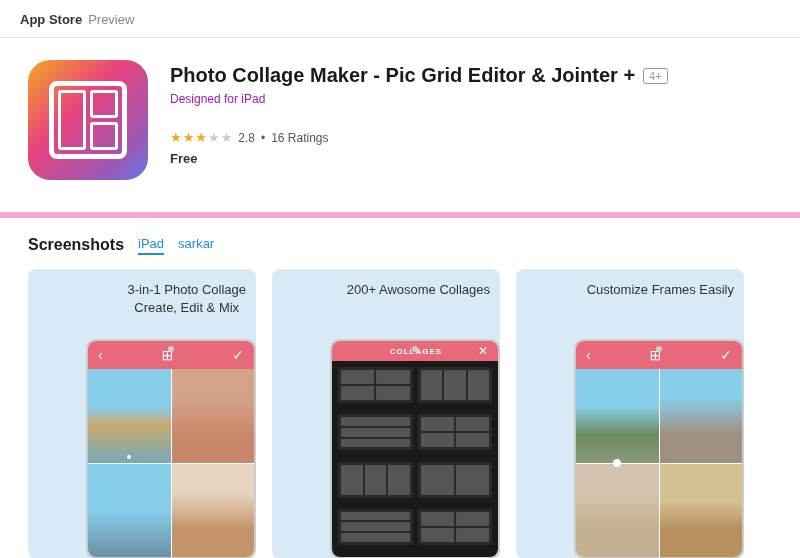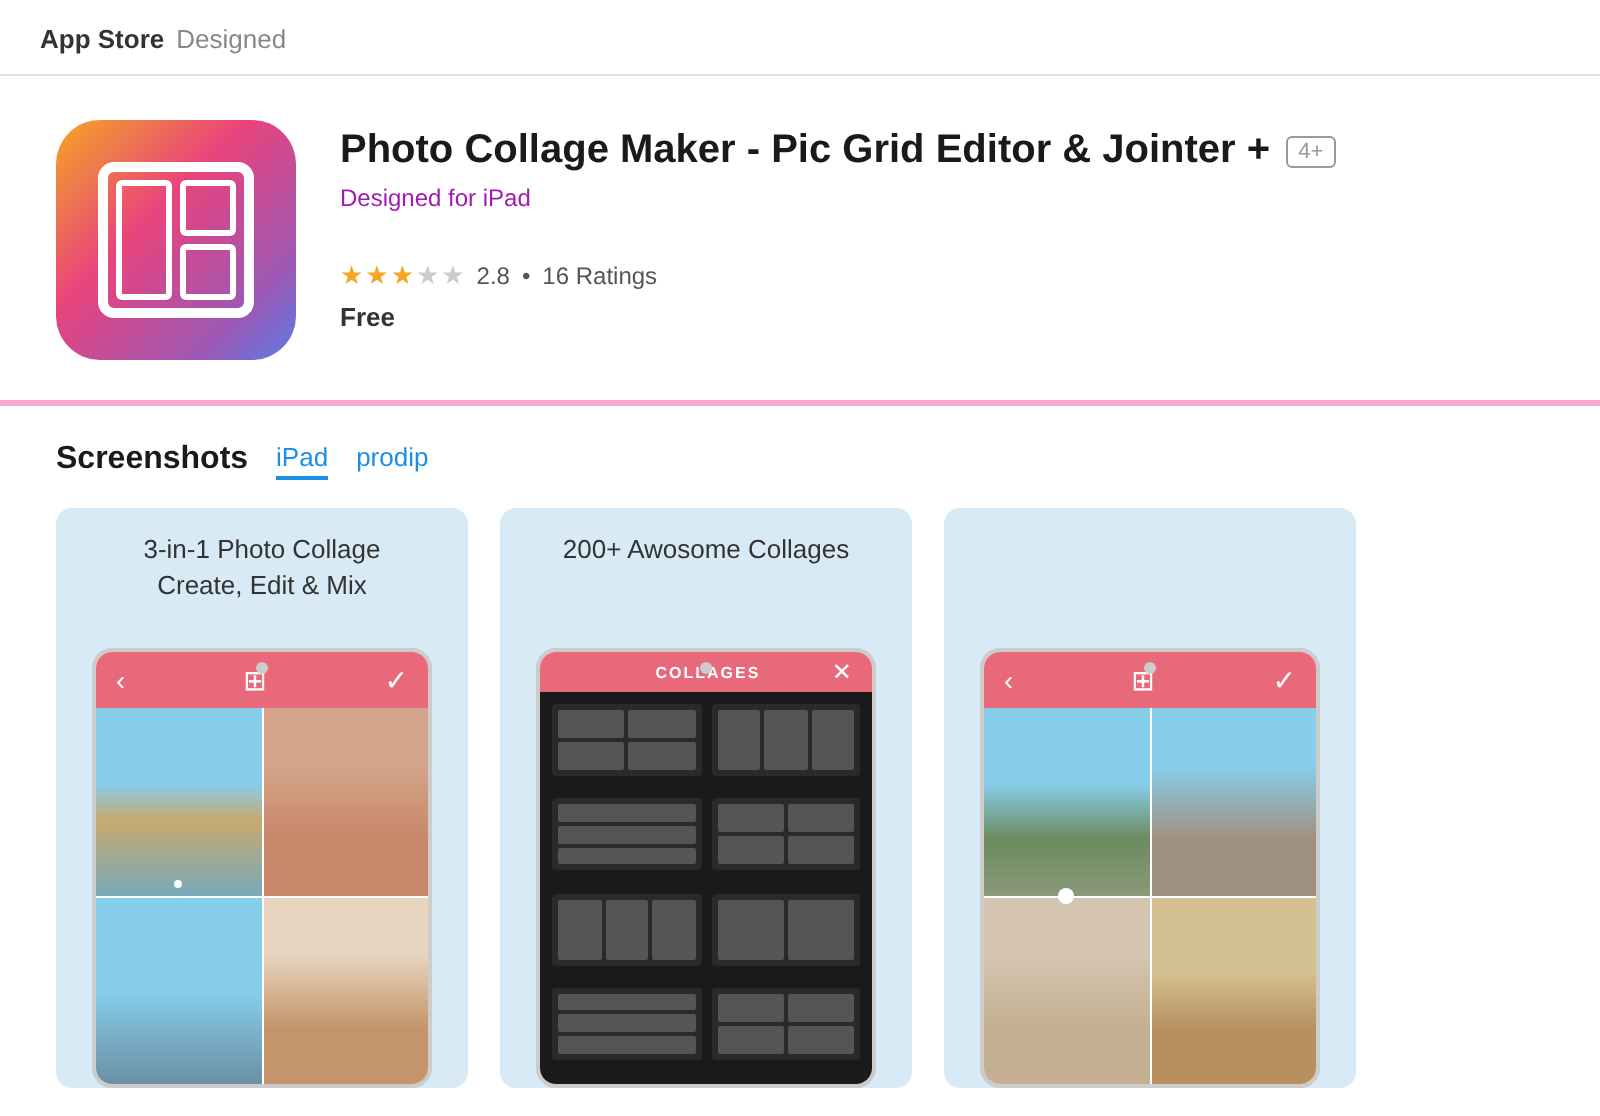--- a/index.html
+++ b/index.html
@@ -25,23 +25,23 @@
       color: #333;
     }
     .header-preview {
       font-size: 13px;
       color: #888;
     }
 
     
     .app-info-section {
       display: flex;
-      padding: 22px 28px 20px 28px;
+      padding: 22px 28px 32px 28px;
       gap: 22px;
-      border-bottom: 3px solid #f9a8d4;
+      border-bottom: 6px solid #f9a8d4;
     }
 
     
     .app-icon {
       width: 120px;
       height: 120px;
       border-radius: 22px;
       flex-shrink: 0;
       overflow: hidden;
       position: relative;
@@ -171,25 +171,25 @@
     }
 
     
     .screenshots-row {
       display: flex;
       gap: 16px;
     }
     .screenshot-card {
       background: #d8eaf5;
       border-radius: 8px;
-      width: 206px;
+      width: 228px;
       height: 290px;
       display: flex;
       flex-direction: column;
-      align-items: center;
+      align-items: flex-end;
       padding: 12px 0 0 0;
       flex-shrink: 0;
       overflow: hidden;
     }
     .screenshot-caption {
       font-size: 13px;
       color: #333;
       text-align: center;
       margin-bottom: 10px;
       padding: 0 10px;
@@ -358,21 +358,21 @@
       bottom: -4px;
       left: 50%;
       transform: translateX(-50%);
     }
   </style>
 </head>
 <body>
 
 <div class="header">
   <span class="header-appstore">App Store</span>
-  <span class="header-preview">Designed</span>
+  <span class="header-preview">Preview</span>
 </div>
 
 <div class="app-info-section">
 
   <div class="app-icon">
     <div class="app-icon-gradient">
       <div class="app-icon-inner">
         <div class="app-icon-cell tall" style="grid-column:1; grid-row:1/3;"></div>
         <div class="app-icon-cell" style="grid-column:2; grid-row:1;"></div>
         <div class="app-icon-cell" style="grid-column:2; grid-row:2;"></div>
@@ -399,21 +399,21 @@
       <span class="rating-count">16 Ratings</span>
     </div>
     <div class="app-price">Free</div>
   </div>
 </div>
 
 <div class="screenshots-section">
   <div class="screenshots-header">
     <span class="screenshots-title">Screenshots</span>
     <span class="tab-ipad">iPad</span>
-    <span class="tab-iphone">prodip</span>
+    <span class="tab-iphone">sarkar</span>
   </div>
 
   <div class="screenshots-row">
 
     <div class="screenshot-card">
       <div class="screenshot-caption">3-in-1 Photo Collage<br>Create, Edit &amp; Mix</div>
       <div class="tablet-frame">
         <div class="tablet-notch"></div>
         <div class="screen1-toolbar">
           <span class="screen1-toolbar-icon">‹</span>
@@ -481,20 +481,21 @@
             <div class="collage-cell"></div>
             <div class="collage-cell"></div>
             <div class="collage-cell"></div>
             <div class="collage-cell"></div>
           </div>
         </div>
       </div>
     </div>
 
     <div class="screenshot-card">
+      <div class="screenshot-caption">Customize Frames Easily</div>
       <div class="tablet-frame">
         <div class="tablet-notch"></div>
         <div class="screen3-toolbar">
           <span class="screen1-toolbar-icon">‹</span>
           <span class="screen1-grid-icon">⊞</span>
           <span class="screen1-check-icon">✓</span>
         </div>
         <div class="screen3-photos">
           <div class="photo-eiffel">
             <div class="resize-handle"></div>

